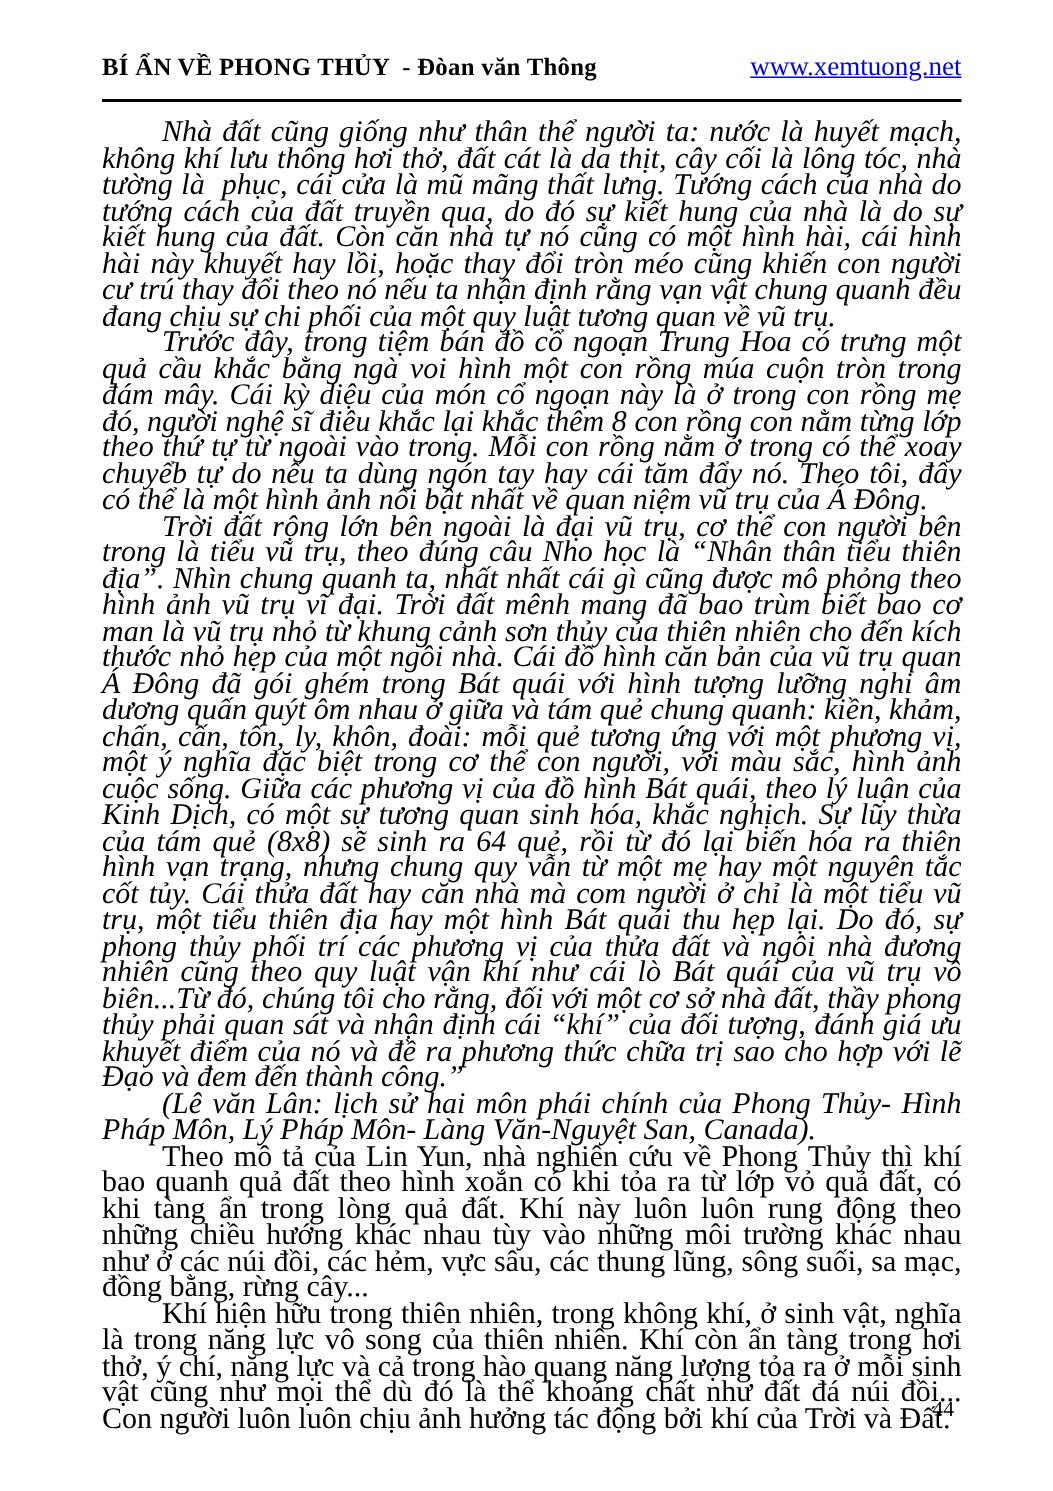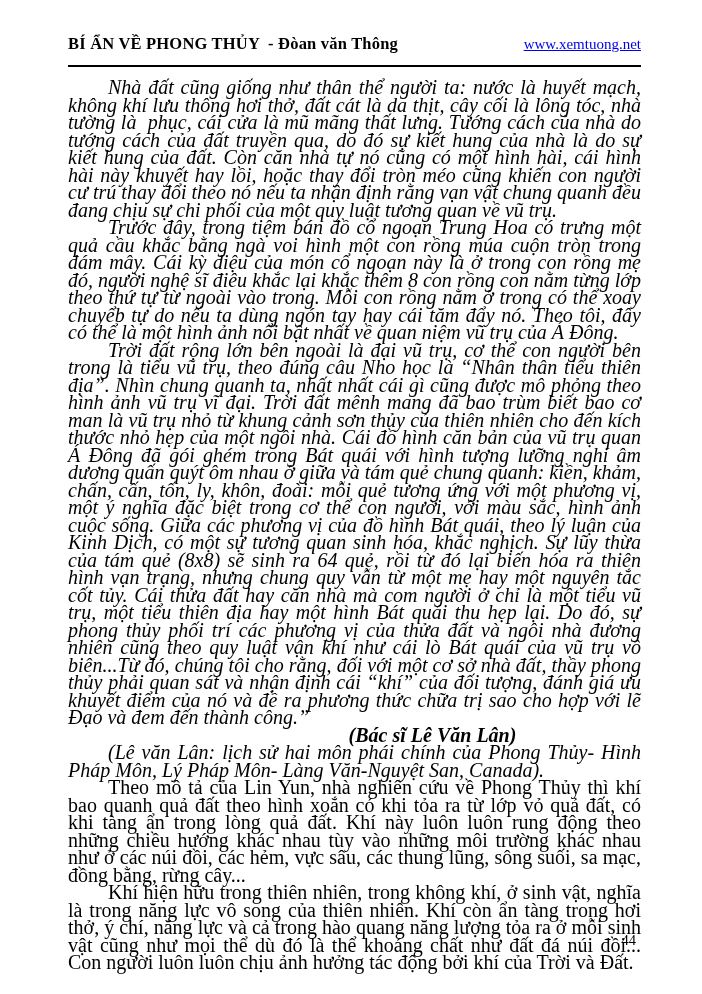--- a/index.html
+++ b/index.html
@@ -24,21 +24,21 @@
     justify-content: space-between;
     align-items: center;
   }
   .title {
     font-weight: bold;
     font-size: 16.5px;
     letter-spacing: 0.2px;
     white-space: pre;
   }
   .site-link {
-    font-size: 15px;
+    font-size: 18px;
     color: var(--link-color, #0000ee);
   }
   .rule {
     margin-top: 11px;
     border-top: 2px solid #000000;
     width: 100%;
     height: 0;
   }
   .body-text {
     margin-top: 12px;
@@ -74,21 +74,20 @@
       <span class="title">BÍ ẨN VỀ PHONG THỦY  - Đòan văn Thông</span>
       <a class="site-link" href="#">www.xemtuong.net</a>
     </div>
 
     <div class="rule"></div>
 
     <div class="body-text">
       <p class="para italic">Nhà đất cũng giống như thân thể người ta: nước là huyết mạch, không khí lưu thông hơi thở, đất cát là da thịt, cây cối là lông tóc, nhà tường là &nbsp;phục, cái cửa là mũ mãng thất lưng. Tướng cách của nhà do tướng cách của đất truyền qua, do đó sự kiết hung của nhà là do sự kiết hung của đất. Còn căn nhà tự nó cũng có một hình hài, cái hình hài này khuyết hay lồi, hoặc thay đổi tròn méo cũng khiến con người cư trú thay đổi theo nó nếu ta nhận định rằng vạn vật chung quanh đều đang chịu sự chi phối của một quy luật tương quan về vũ trụ.</p>
       <p class="para italic">Trước đây, trong tiệm bán đồ cổ ngoạn Trung Hoa có trưng một quả cầu khắc bằng ngà voi hình một con rồng múa cuộn tròn trong đám mây. Cái kỳ diệu của món cổ ngoạn này là ở trong con rồng mẹ đó, người nghệ sĩ điêu khắc lại khắc thêm 8 con rồng con nằm từng lớp theo thứ tự từ ngoài vào trong. Mỗi con rồng nằm ở trong có thể xoay chuyểb tự do nếu ta dùng ngón tay hay cái tăm đẩy nó. Theo tôi, đây có thể là một hình ảnh nổi bật nhất về quan niệm vũ trụ của Á Đông.</p>
       <p class="para italic">Trời đất rộng lớn bên ngoài là đại vũ trụ, cơ thể con người bên trong là tiểu vũ trụ, theo đúng câu Nho học là “Nhân thân tiểu thiên địa”. Nhìn chung quanh ta, nhất nhất cái gì cũng được mô phỏng theo hình ảnh vũ trụ vĩ đại. Trời đất mênh mang đã bao trùm biết bao cơ man là vũ trụ nhỏ từ khung cảnh sơn thủy của thiên nhiên cho đến kích thước nhỏ hẹp của một ngôi nhà. Cái đồ hình căn bản của vũ trụ quan Á Đông đã gói ghém trong Bát quái với hình tượng lưỡng nghi âm dương quấn quýt ôm nhau ở giữa và tám quẻ chung quanh: kiền, khảm, chấn, cấn, tốn, ly, khôn, đoài: mỗi quẻ tương ứng với một phương vị, một ý nghĩa đặc biệt trong cơ thể con người, với màu sắc, hình ảnh cuộc sống. Giữa các phương vị của đồ hình Bát quái, theo lý luận của Kinh Dịch, có một sự tương quan sinh hóa, khắc nghịch. Sự lũy thừa của tám quẻ (8x8) sẽ sinh ra 64 quẻ, rồi từ đó lại biến hóa ra thiên hình vạn trạng, nhưng chung quy vẫn từ một mẹ hay một nguyên tắc cốt tủy. Cái thửa đất hay căn nhà mà com người ở chỉ là một tiểu vũ trụ, một tiểu thiên địa hay một hình Bát quái thu hẹp lại. Do đó, sự phong thủy phối trí các phương vị của thửa đất và ngôi nhà đương nhiên cũng theo quy luật vận khí như cái lò Bát quái của vũ trụ vô biên...Từ đó, chúng tôi cho rằng, đối với một cơ sở nhà đất, thầy phong thủy phải quan sát và nhận định cái “khí” của đối tượng, đánh giá ưu khuyết điểm của nó và đề ra phương thức chữa trị sao cho hợp với lẽ Đạo và đem đến thành công.”</p>
-      <p class="attribution">(Bác sĩ Lê Văn Lân)</p>
       <p class="para italic note"><b>(Lê văn Lân</b><span>: lịch sử hai môn phái chính của Phong Thủy- Hình Pháp Môn, Lý Pháp Môn- Làng Văn-Nguyệt San, Canada).</span></p>
       <p class="para">Theo mô tả của Lin Yun, nhà nghiên cứu về Phong Thủy thì khí bao quanh quả đất theo hình xoắn có khi tỏa ra từ lớp vỏ quả đất, có khi tàng ẩn trong lòng quả đất. Khí này luôn luôn rung động theo những chiều hướng khác nhau tùy vào những môi trường khác nhau như ở các núi đồi, các hẻm, vực sâu, các thung lũng, sông suối, sa mạc, đồng bằng, rừng cây...</p>
       <p class="para">Khí hiện hữu trong thiên nhiên, trong không khí, ở sinh vật, nghĩa là trong năng lực vô song của thiên nhiên. Khí còn ẩn tàng trong hơi thở, ý chí, năng lực và cả trong hào quang năng lượng tỏa ra ở mỗi sinh vật cũng như mọi thể dù đó là thể khoáng chất như đất đá núi đồi... Con người luôn luôn chịu ảnh hưởng tác động bởi khí của Trời và Đất.</p>
     </div>
 
   </div>
 
   <div class="page-number">44</div>
 </div>
 

